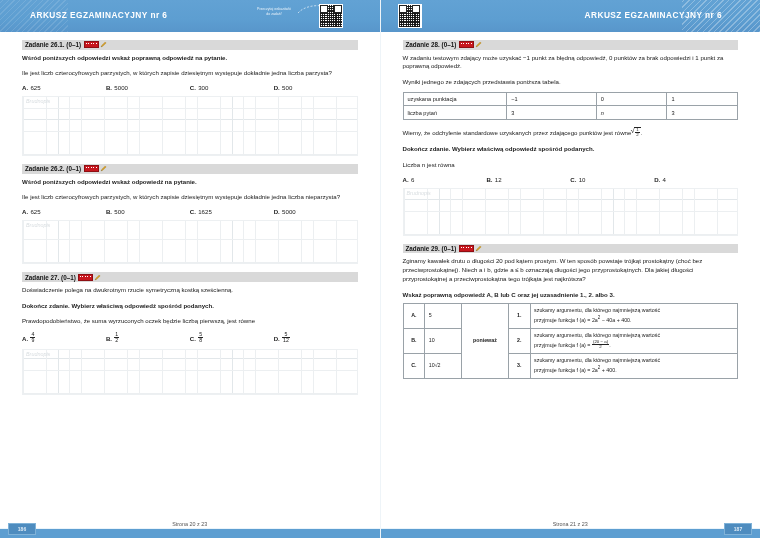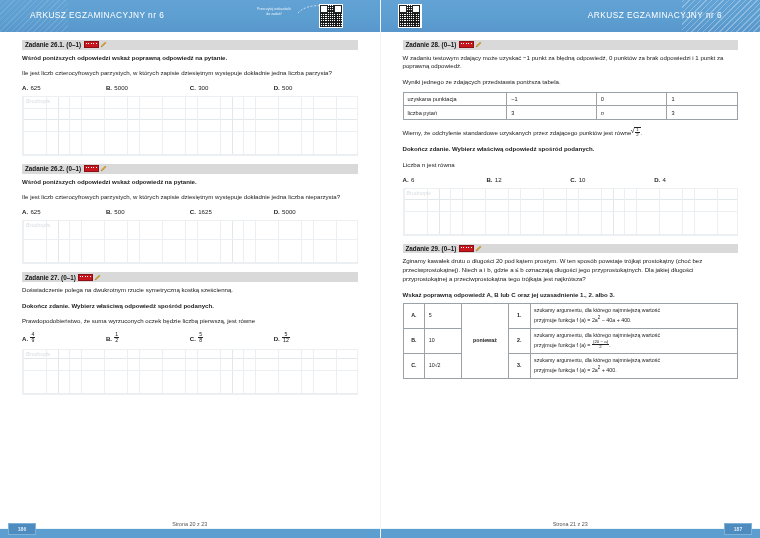--- a/index.html
+++ b/index.html
@@ -24,21 +24,21 @@
     position:absolute;top:0;bottom:0;width:78px;
     background-image:repeating-linear-gradient(-45deg,
        rgba(255,255,255,.34) 0px, rgba(255,255,255,.34) 1px,
        rgba(255,255,255,0) 1px, rgba(255,255,255,0) 4px);
     opacity:.85;
   }
   .left .hdr-stripes{left:-10px;opacity:.35;}
   .right .hdr-stripes{right:0;}
   .hdr-title{
     position:absolute;top:10px;
-    font-size:8.3px;font-weight:normal;color:#ffffff;letter-spacing:.45px;
+    font-size:8.3px;font-weight:bold;color:#ffffff;letter-spacing:.45px;
     white-space:nowrap;
   }
   .left .hdr-title{left:30px;}
   .right .hdr-title{right:38px;}
   .hdr-hint{
     position:absolute;top:7px;
     font-size:3.5px;color:#e8f2fa;text-align:center;line-height:1.35;
     width:76px;
   }
   .left .hdr-hint{left:236px;}

